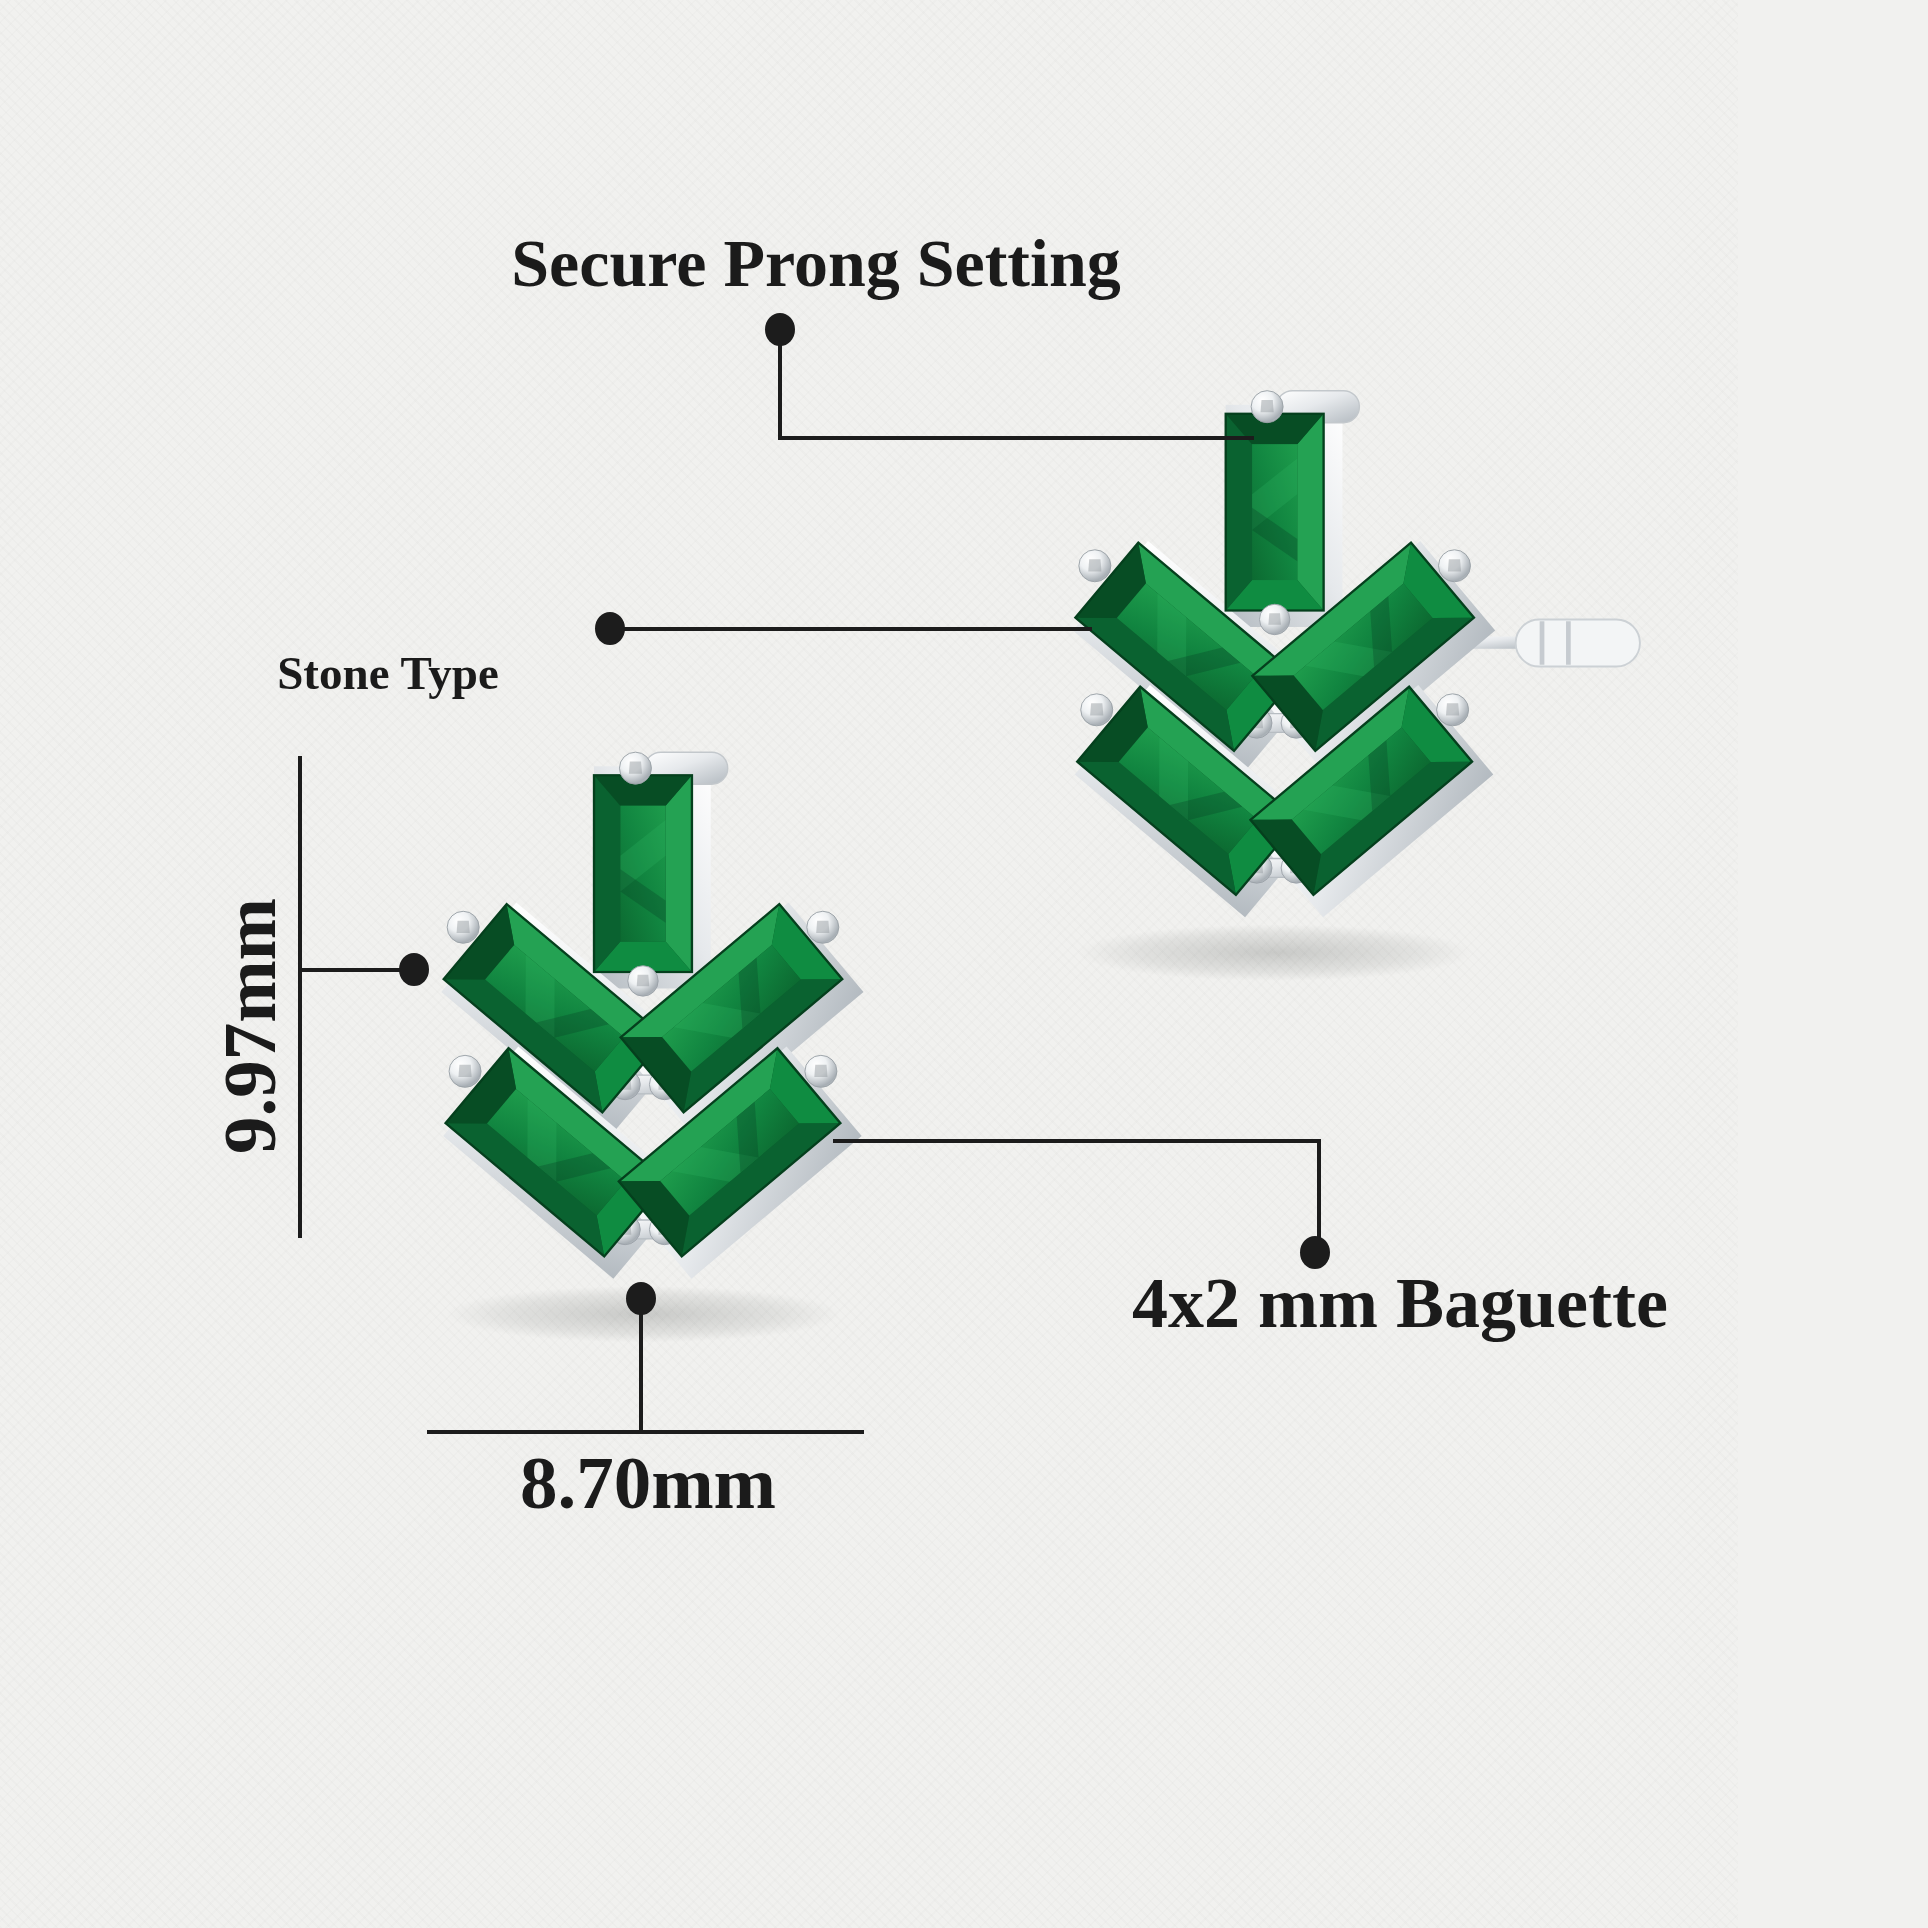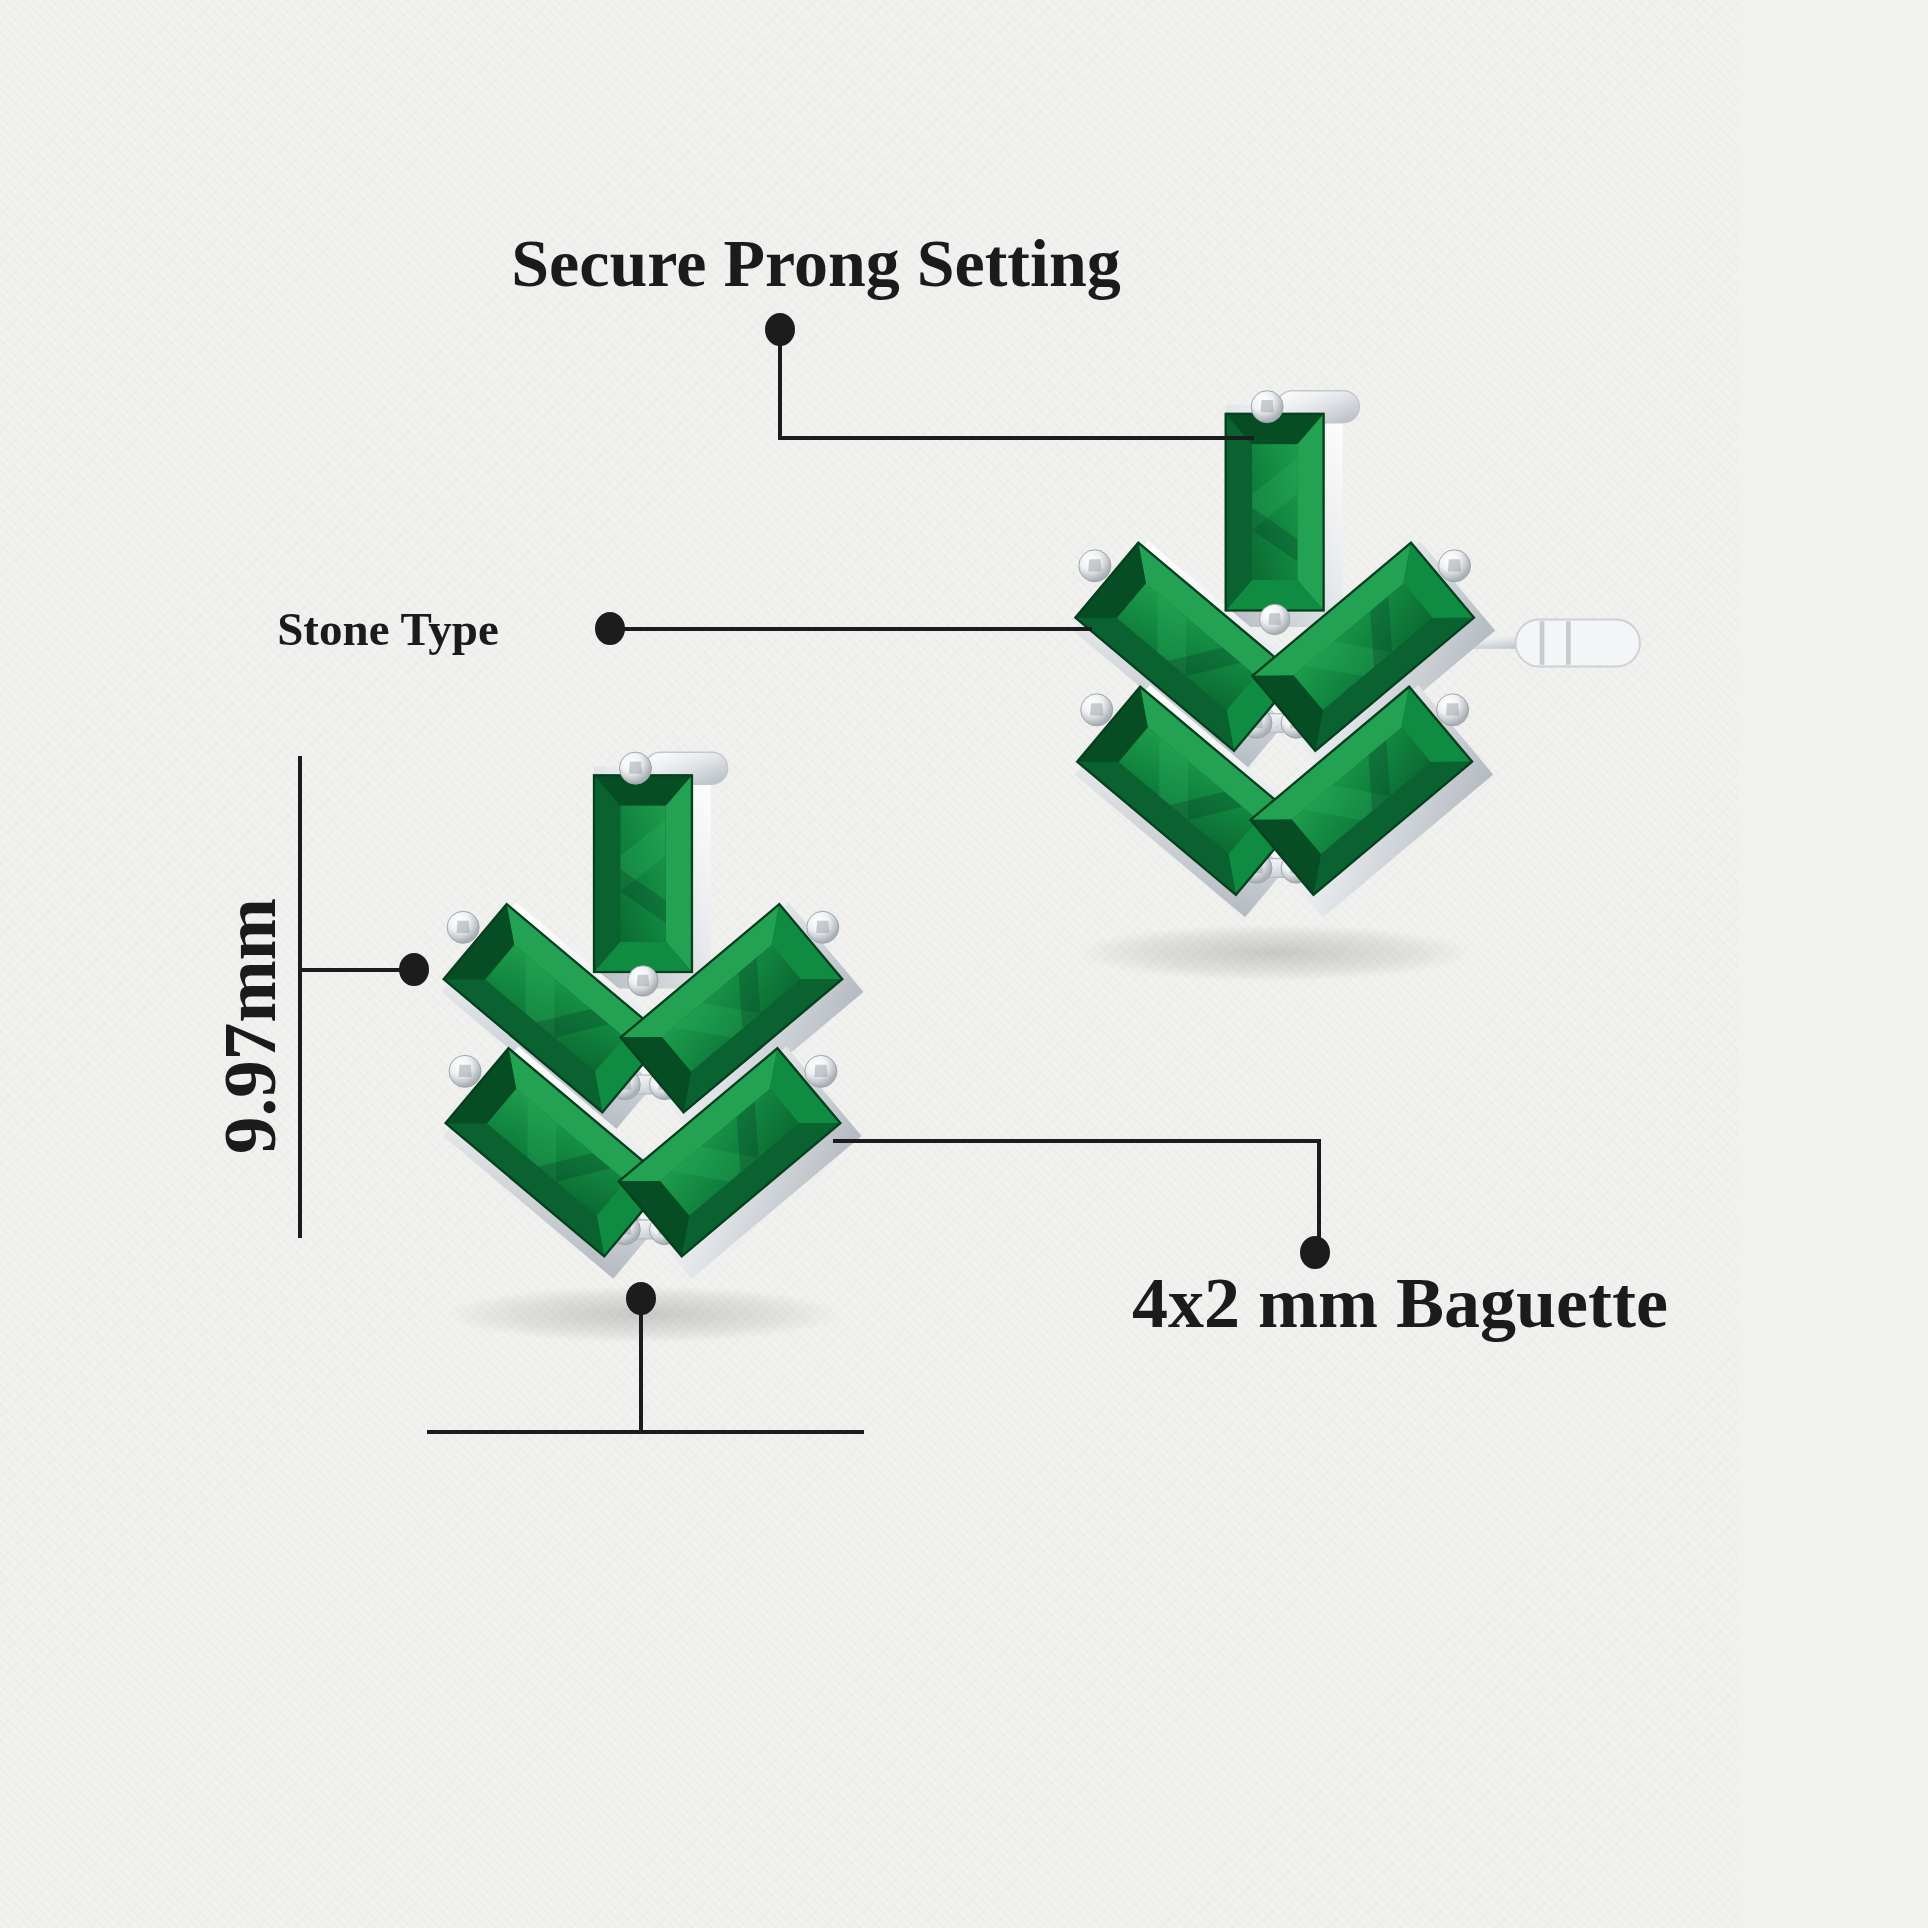--- a/index.html
+++ b/index.html
@@ -7,21 +7,21 @@
           font-family:"Liberation Serif","DejaVu Serif",serif;color:#1b1b1b;}
   .canvas::before{content:"";position:absolute;inset:0;pointer-events:none;
       background:
         repeating-linear-gradient(45deg,rgba(60,60,55,0.020) 0 1.9px,rgba(0,0,0,0) 1.9px 6.6px),
         repeating-linear-gradient(-45deg,rgba(60,60,55,0.014) 0 1.9px,rgba(0,0,0,0) 1.9px 8.5px);}
   .art{position:absolute;left:0;top:0;}
   .line{position:absolute;background:#1c1c1c;}
   .dot{position:absolute;width:30px;height:33px;border-radius:50%;background:#1c1c1c;}
   .lbl{position:absolute;font-weight:700;white-space:nowrap;letter-spacing:0;}
   .title{font-size:68px;transform:translateX(-50%);}
-  .stone{font-size:47px;line-height:52px;text-align:center;transform:translate(-50%,-50%);}
+  .stone{font-size:47px;line-height:52px;text-align:center;transform:translate(-50%,-50%);margin-top:44px;}
   .dim{font-size:75px;transform:translate(-50%,-50%);}
   .dim-rot{font-size:75px;transform:translate(-50%,-50%) rotate(-90deg);}
   .note{font-size:72px;transform:translate(-50%,-50%);}
 </style>
 </head>
 <body>
 
 <div class="canvas">
 
   <svg class="art" width="1928" height="1928" viewBox="0 0 2048 2048">
@@ -129,16 +129,17 @@
   <div class="dot" style="left:1300px;top:1236px;"></div>
 
   <div class="lbl title" style="left:816px;top:224px;">Secure Prong Setting</div>
 
   <div class="lbl stone" style="left:388px;top:629px;">
     <div>Stone Type</div>
   </div>
 
   <div class="lbl dim-rot" style="left:250px;top:1026px;">9.97mm</div>
 
+  <div class="lbl dim" style="left:648px;top:1483px;">8.70mm</div>
 
   <div class="lbl note" style="left:1368px;top:1303px;margin-left:32px;">4x2 mm Baguette</div>
 </div>
 
 
 </body></html>

